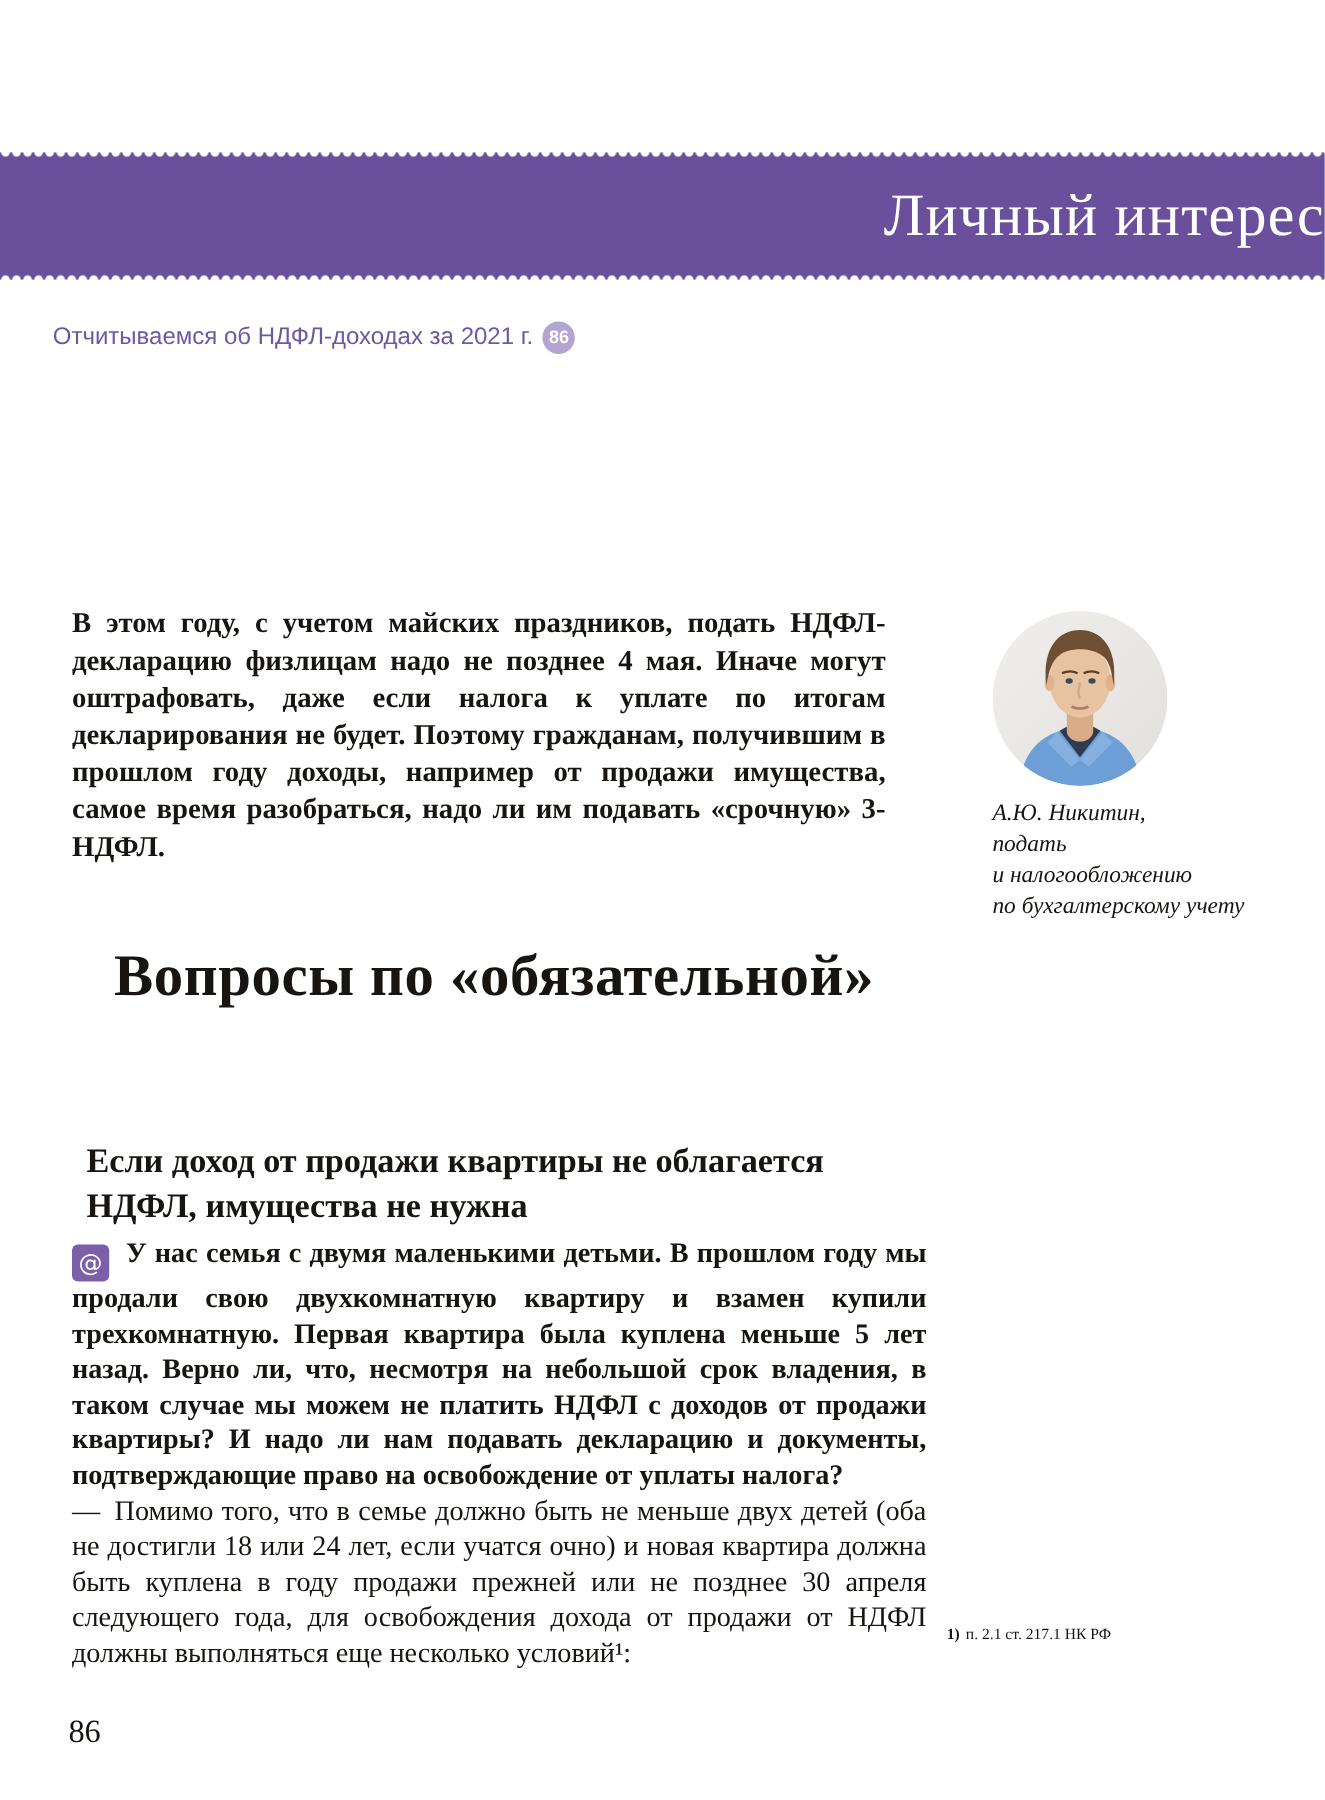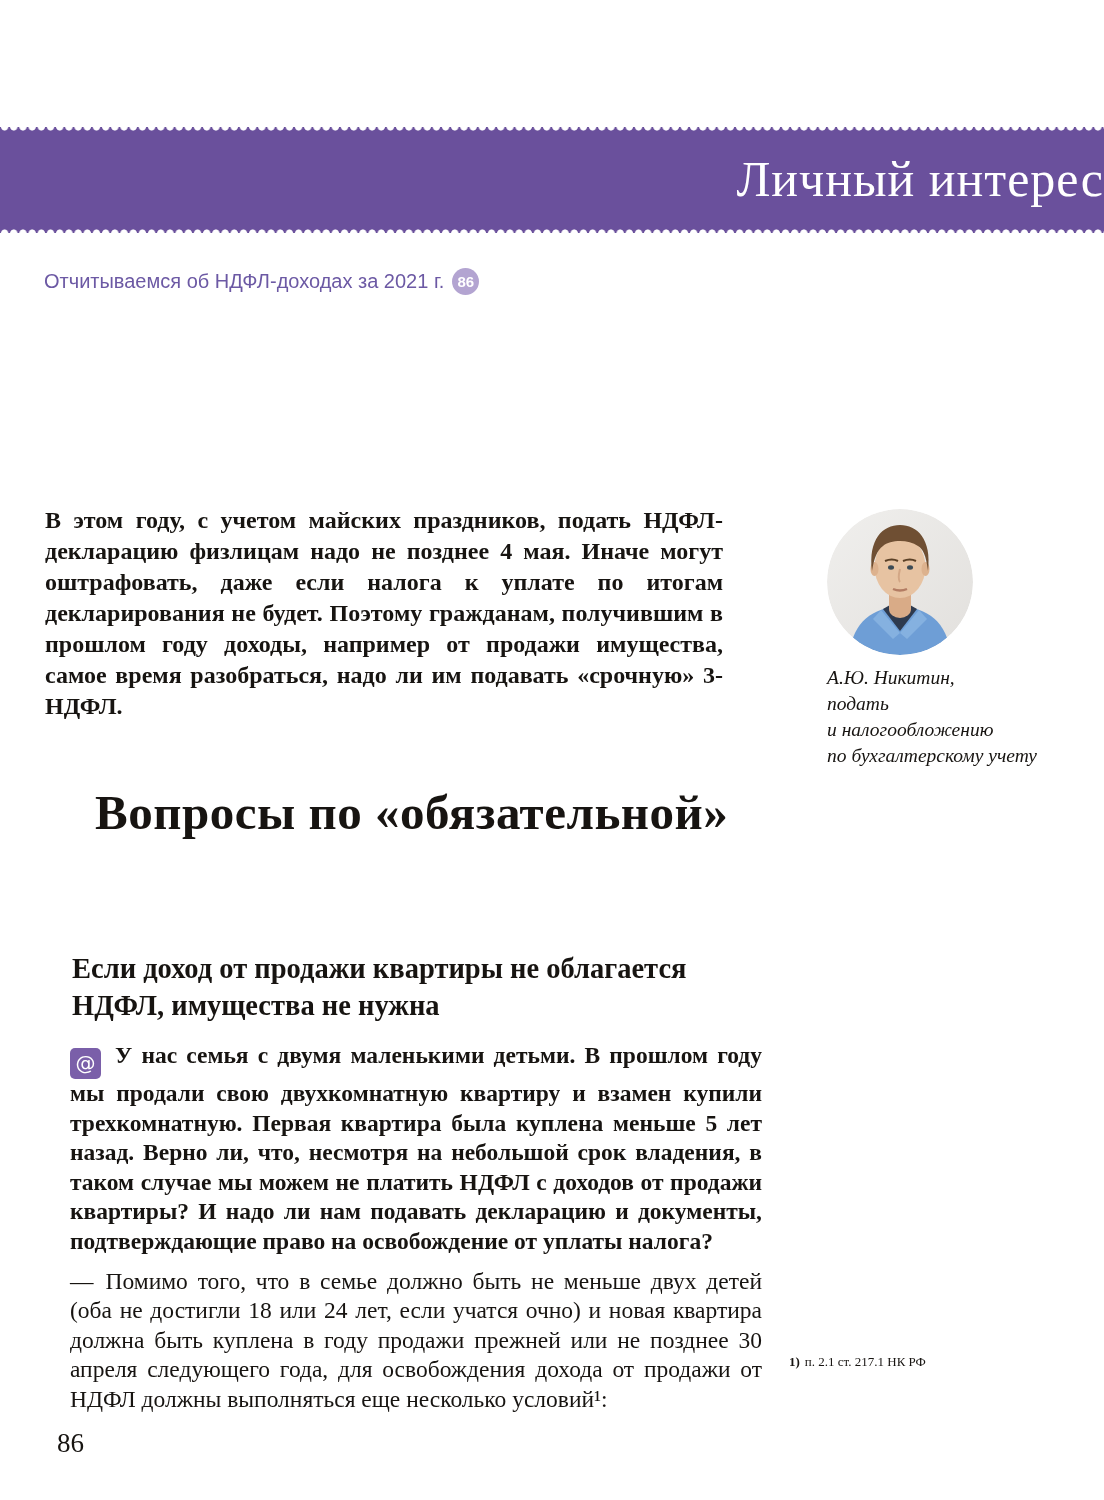--- a/index.html
+++ b/index.html
@@ -39,21 +39,21 @@
   }
   .kicker-badge {
     display:inline-flex; align-items:center; justify-content:center;
     width:27px; height:27px; border-radius:50%;
     background:var(--badge_bg,#b3a4d1); color:#ffffff;
     font-size:15px; font-weight:bold;
   }
 
   
   .lead {
-    position:absolute; left:45px; top:505px; width:678px;
+    position:absolute; left:60px; top:505px; width:678px;
     font-size:24px; line-height:31px; font-weight:bold;
     text-align:justify;
   }
 
   
   .expert { position:absolute; left:789px; top:509px; width:280px;margin-left:38px; }
   .expert-photo { width:146px; height:146px; border-radius:50%; overflow:hidden; display:block; }
   .expert-caption { margin-top:10px; font-style:italic; font-size:19.5px; line-height:26px; }
   .expert-caption span { display:block; }
 
@@ -65,21 +65,21 @@
   .article-title span { display:block;margin-left:38px; }
   .section-heading {
     position:absolute; left:72px; top:950px; width:760px;
     font-size:28.5px; line-height:37px; font-weight:bold;
   }
   .section-heading span { display:block; }
 
   
   .qa { position:absolute; left:60px; top:1031px; width:712px;
         font-size:23.5px; line-height:29.6px; text-align:justify; }
-  .qa p { margin:10px; }
+  .qa p { margin:0; }
   .question { font-weight:bold; }
   .at-badge {
     display:inline-block; width:31px; height:31px; line-height:31px;
     border-radius:5px; background:var(--at_badge,#7a5fa9);
     color:#ffffff; font-family:"DejaVu Sans", sans-serif;
     font-size:20px; font-weight:normal; text-align:center;
     margin-right:14px; vertical-align:-7px;
   }
   .answer-dash { margin-right:12px; }
 

